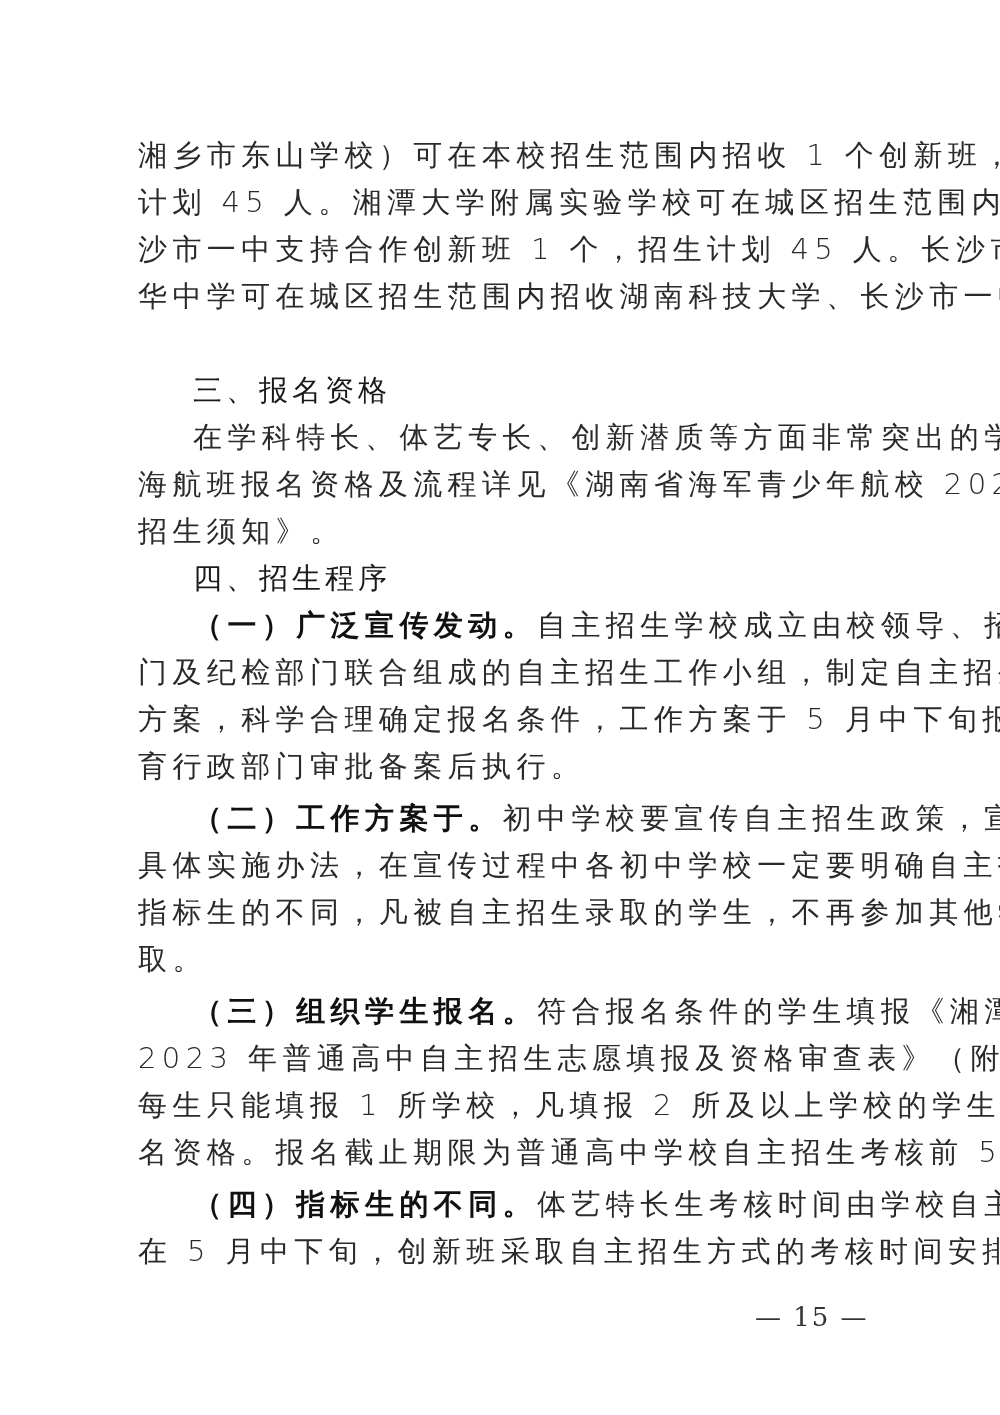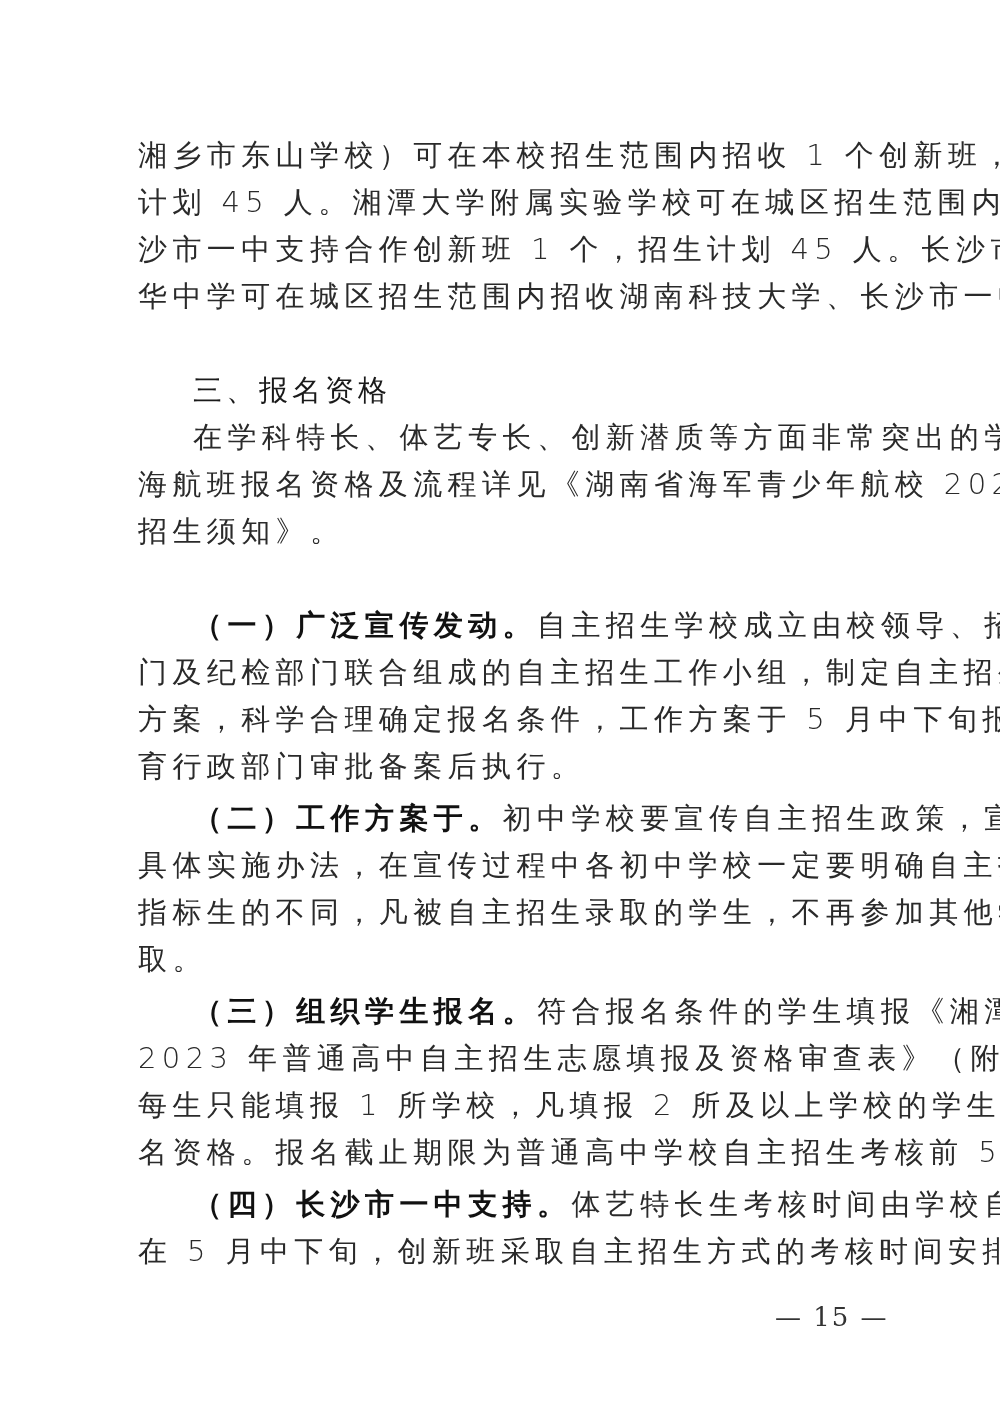--- a/index.html
+++ b/index.html
@@ -2,49 +2,50 @@
 <html><head>
 <meta charset="utf-8">
 <style>
   html, body { margin: 0; padding: 0; background: #ffffff; }
   body { width: 1000px; height: 1415px; position: relative; overflow: hidden; font-family: "DejaVu Serif", serif; color: #222; }
   .page { position: absolute; left: 0; top: 0; width: 1000px; height: 1415px; background: #fff; }
   .line { position: absolute; left: 138px; font-size: 29px; letter-spacing: 5.4px; white-space: nowrap; line-height: 40px; color: #2a2a2a; font-family: "DejaVu Sans", sans-serif; font-weight: 300; }
   .indent { left: 193px; }
   .heading { font-family: "DejaVu Sans", sans-serif; font-size: 29px; letter-spacing: 4px; color: #1a1a1a; text-align: center; }
   .bold { font-weight: bold; color: #111; }
-  .pagenum { position: absolute; left: 755px; top: 1302px; font-size: 26px; font-family: "DejaVu Serif", serif; color: #333; letter-spacing: 2px; margin-left: 20px; }
+  .pagenum { position: absolute; left: 755px; top: 1302px; font-size: 26px; font-family: "DejaVu Serif", serif; color: #333; letter-spacing: 2px; }
 </style>
 </head>
 <body>
 
 <div class="page">
   <div class="line" style="top:135px">湘乡市东山学校）可在本校招生范围内招收 1 个创新班，招生</div>
   <div class="line" style="top:182px">计划 45 人。湘潭大学附属实验学校可在城区招生范围内招收长</div>
   <div class="line" style="top:229px">沙市一中支持合作创新班 1 个，招生计划 45 人。长沙市一中九</div>
   <div class="line" style="top:276px">华中学可在城区招生范围内招收湖南科技大学、长沙市一中支持</div>
 
   <div class="line indent heading" style="top:370px">三、报名资格</div>
   <div class="line indent" style="top:417px">在学科特长、体艺专长、创新潜质等方面非常突出的学生。</div>
   <div class="line" style="top:464px">海航班报名资格及流程详见《湖南省海军青少年航校 2023 年度</div>
   <div class="line" style="top:511px">招生须知》。</div>
 
+  <div class="line indent heading" style="top:558px">四、招生程序</div>
 
   <div class="line indent" style="top:605px"><span class="bold">（一）广泛宣传发动。</span><span>自主招生学校成立由校领导、招生部</span></div>
   <div class="line" style="top:652px">门及纪检部门联合组成的自主招生工作小组，制定自主招生工作</div>
   <div class="line" style="top:699px">方案，科学合理确定报名条件，工作方案于 5 月中下旬报主管教</div>
   <div class="line" style="top:746px">育行政部门审批备案后执行。</div>
 
   <div class="line indent" style="top:798px"><span class="bold">（二）工作方案于。</span><span>初中学校要宣传自主招生政策，宣讲</span></div>
   <div class="line" style="top:845px">具体实施办法，在宣传过程中各初中学校一定要明确自主招生与</div>
   <div class="line" style="top:892px">指标生的不同，凡被自主招生录取的学生，不再参加其他学校录</div>
   <div class="line" style="top:939px">取。</div>
 
   <div class="line indent" style="top:991px"><span class="bold">（三）组织学生报名。</span><span>符合报名条件的学生填报《湘潭市</span></div>
   <div class="line" style="top:1038px">2023 年普通高中自主招生志愿填报及资格审查表》（附表 1）。</div>
   <div class="line" style="top:1085px">每生只能填报 1 所学校，凡填报 2 所及以上学校的学生，取消报</div>
   <div class="line" style="top:1132px">名资格。报名截止期限为普通高中学校自主招生考核前 5 天。</div>
 
-  <div class="line indent" style="top:1184px"><span class="bold">（四）长沙市一中支持。</span><span>体艺特长生考核时间由学校自主安排</span></div>
+  <div class="line indent" style="top:1184px"><span class="bold">（四）指标生的不同。</span><span>体艺特长生考核时间由学校自主安排</span></div>
   <div class="line" style="top:1231px">在 5 月中下旬，创新班采取自主招生方式的考核时间安排在 6 月</div>
 
   <div class="pagenum">— 15 —</div>
 </div>
 
 </body></html>

